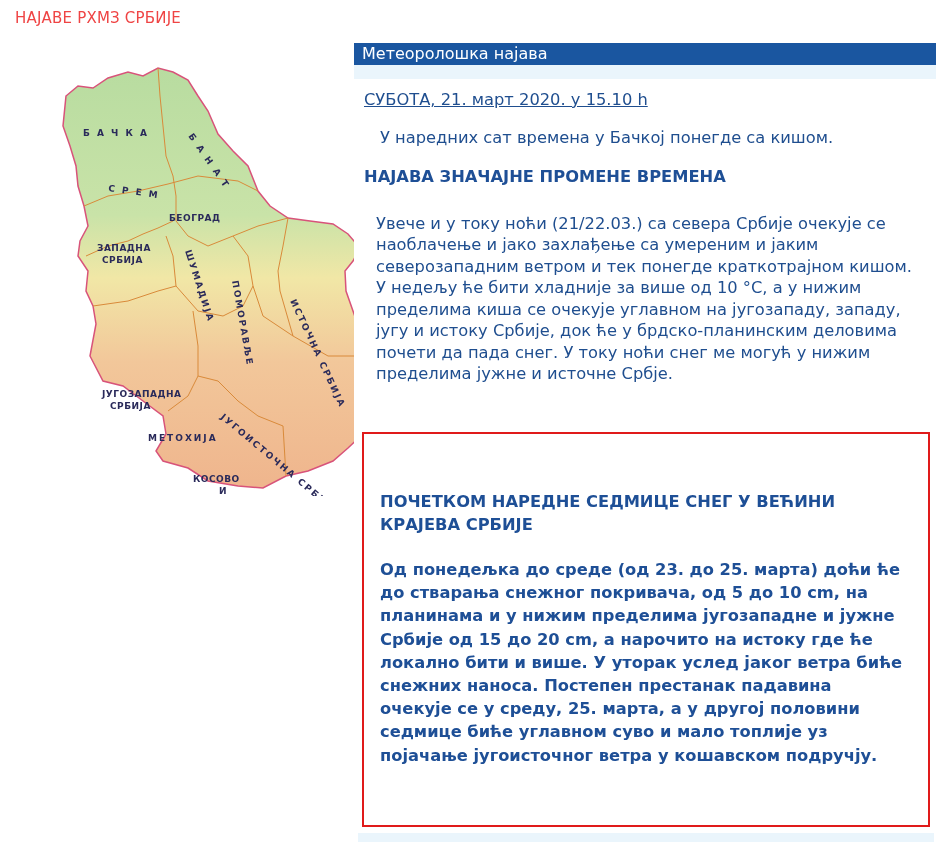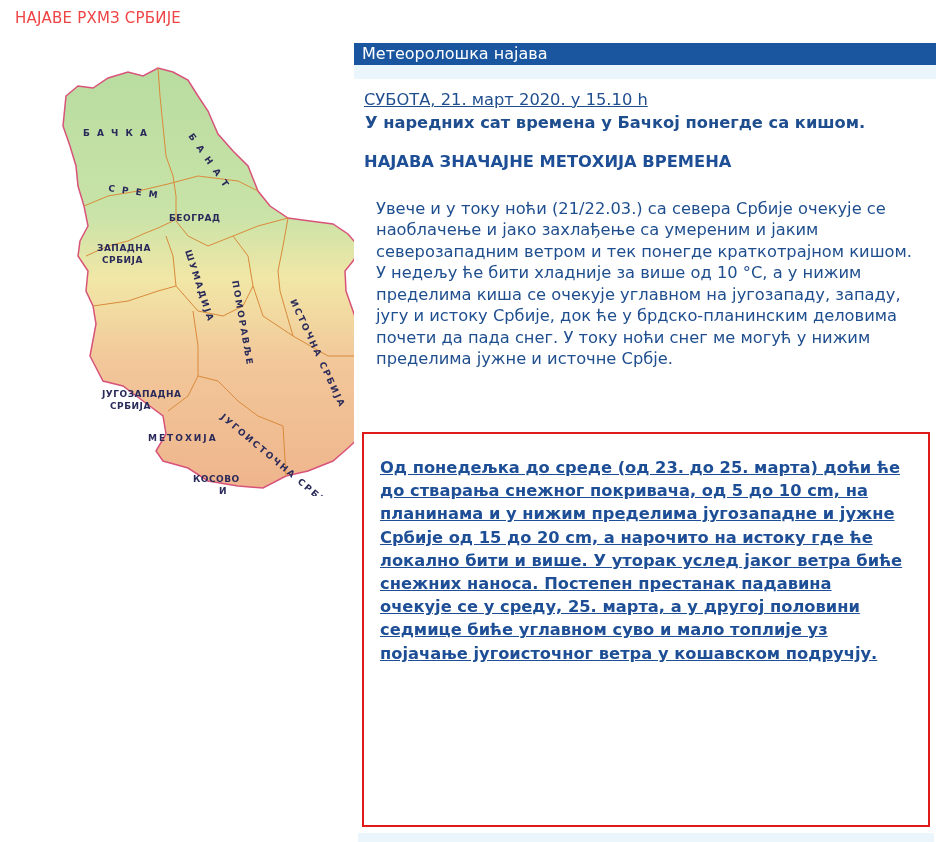--- a/index.html
+++ b/index.html
@@ -11,27 +11,27 @@
   .map-wrap svg { display:block; }
   .map-label { font-family:"DejaVu Sans", sans-serif; font-weight:bold; fill:#2a2a5a; font-size:9px; letter-spacing:2px; }
   .map-label-sm { font-family:"DejaVu Sans", sans-serif; font-weight:bold; fill:#2a2a5a; font-size:9px; letter-spacing:0.5px; }
 
   .panel { position:absolute; left:354px; top:43px; width:582px; height:799px; background:#ffffff; }
   .panel-header { height:22px; background:#1a56a0; color:#ffffff; font-size:16px; line-height:22px;
                   padding-left:8px; }
   .panel-subbar { height:14px; background:#eaf5fc; }
   .panel-body { padding:10px 10px 0 10px; font-size:16.3px; line-height:21.5px; color:#1f4e8f; }
   .intro-date { margin:0;text-decoration:underline; }
-  .intro-text { margin:1px;font-weight:bold; }
+  .intro-text { margin:16px; }
   .section-heading { font-weight:bold; color:#1e4f96; font-size:16.3px; margin:18px 0 0 0; }
   .section-text { margin:25px 0 0 12px; }
   .alert-box { position:absolute; left:8px; top:389px; width:568px; height:395px;
                border:2px solid #e01a1a; box-sizing:border-box; padding:0 16px; }
   .alert-heading { font-weight:bold; color:#1e4f96; font-size:16.3px; line-height:23px; margin:56px 0 0 0; }
-  .alert-text { font-weight:bold; color:#1e4f96; font-size:16.3px; line-height:23.2px; margin:22px 8px 0 0;text-decoration:underline; }
+  .alert-text { font-weight:bold; color:#1e4f96; font-size:16.3px; line-height:23.2px; margin:22px 8px 0 0; }
   .bottom-bar { position:absolute; left:4px; top:790px; width:576px; height:9px; background:#eaf5fc; }
 </style>
 </head>
 <body>
 
 <div class="site-title">НАЈАВЕ РХМЗ СРБИЈЕ</div>
 
 <div class="map-wrap">
   <svg width="350" height="440" viewBox="0 0 350 440" xmlns="http://www.w3.org/2000/svg">
     <defs>
@@ -76,20 +76,21 @@
   </svg>
 </div>
 <div style="position:absolute;left:136px;top:433px;font:bold 9px 'DejaVu Sans',sans-serif;color:#2a2a5a;letter-spacing:2px;padding-left:12px;">МЕТОХИЈА</div>
 
 <div class="panel">
   <div class="panel-header">Метеоролошка најава</div>
   <div class="panel-subbar"></div>
   <div class="panel-body">
     <p class="intro-date">СУБОТА, 21. март 2020. у 15.10 h</p>
     <p class="intro-text">У наредних сат времена у Бачкој понегде са кишом.</p>
-    <p class="section-heading">НАЈАВА ЗНАЧАЈНЕ МЕТОХИЈА ВРЕМЕНА</p>
+    <p class="section-heading">НАЈАВА ЗНАЧАЈНЕ ПРОМЕНЕ ВРЕМЕНА</p>
     <p class="section-text">Увече и у току ноћи (21/22.03.) са севера Србије очекује се наоблачење и јако захлађење са умереним и јаким северозападним ветром и тек понегде краткотрајном кишом. У недељу ће бити хладније за више од 10 °C, а у нижим пределима киша се очекује углавном на југозападу, западу, југу и истоку Србије, док ће у брдско-планинским деловима почети да пада снег. У току ноћи снег ме могућ у нижим пределима јужне и источне Србје.</p>
   </div>
   <div class="alert-box">
+    <p class="alert-heading">ПОЧЕТКОМ НАРЕДНЕ СЕДМИЦЕ СНЕГ У ВЕЋИНИ КРАЈЕВА СРБИЈЕ</p>
     <p class="alert-text">Од понедељка до среде (од 23. до 25. марта) доћи ће до стварања снежног покривача, од 5 до 10 cm, на планинама и у нижим пределима југозападне и јужне Србије од 15 до 20 cm, а нарочито на истоку где ће локално бити и више. У уторак услед јаког ветра биће снежних наноса. Постепен престанак падавина очекује се у среду, 25. марта, а у другој половини седмице биће углавном суво и мало топлије уз појачање југоисточног ветра у кошавском подручју.</p>
   </div>
   <div class="bottom-bar"></div>
 </div>
 
 </body></html>

